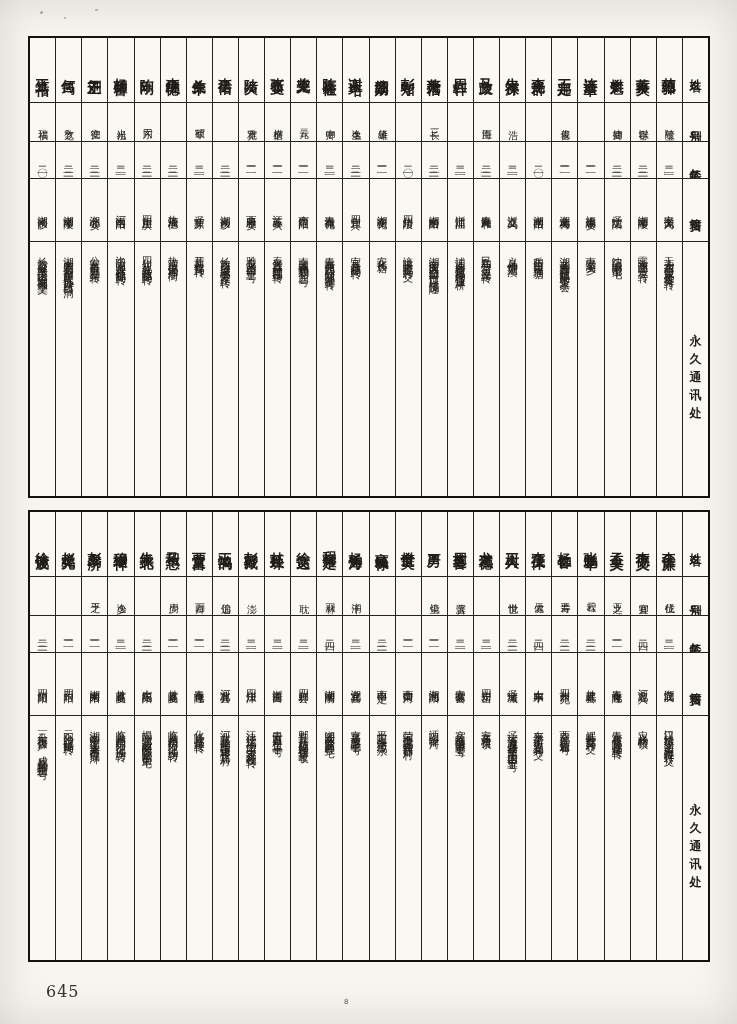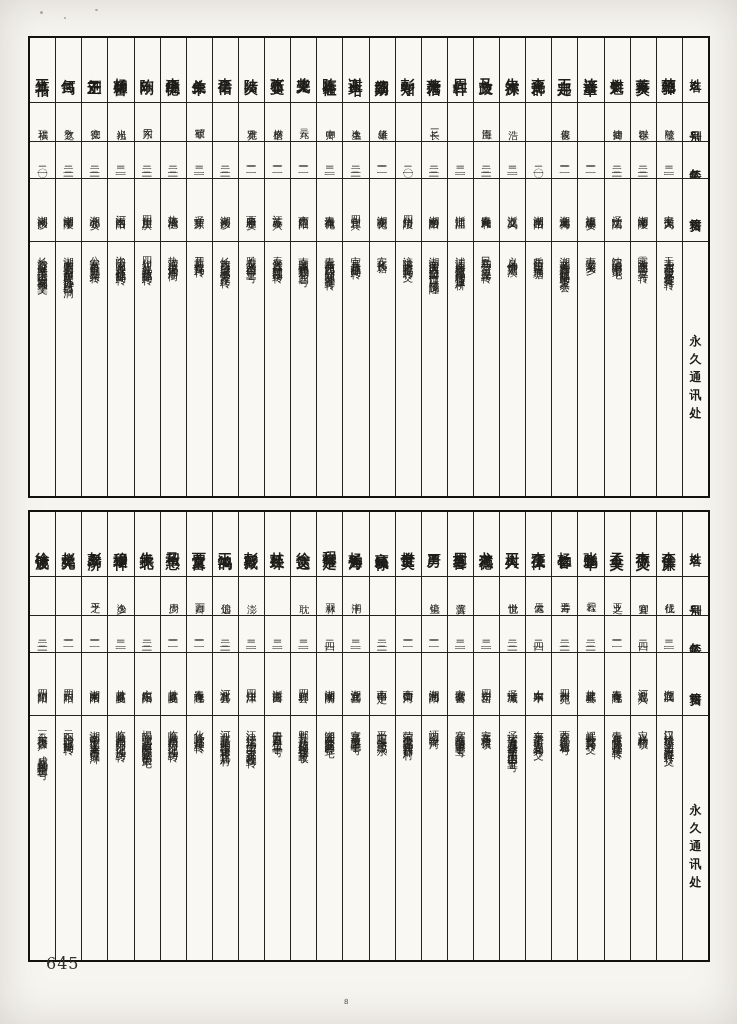--- a/index.html
+++ b/index.html
@@ -38,21 +38,21 @@
   .c-name,.h-name{height:65px;font-size:14px;font-weight:700;letter-spacing:.12em;}
   .c-alias,.h-alias{height:39px;font-size:10px;letter-spacing:.08em;}
   .c-age,.h-age{height:37px;font-size:10.5px;letter-spacing:.2em;}
   .c-native,.h-native{height:63px;font-size:10.5px;letter-spacing:.12em;}
   .c-addr,.h-address{flex:1;font-size:10.5px;letter-spacing:.2em;
     justify-content:flex-start;padding-top:6px;}
   .h-name,.h-alias,.h-age,.h-native,.h-address{font-weight:700;font-size:12px;}
   .h-address{justify-content:center;letter-spacing:1.5em;padding-top:0;}
   .note{font-size:8px;font-weight:400;margin-top:1px;}
   .pageno{
-    position:absolute;left:46px;top:954px;
+    position:absolute;left:46px;top:982px;
     font-family:"DejaVu Serif",serif;font-size:16px;color:#33312c;
     letter-spacing:1px;
   }
   .footmark{
     position:absolute;left:344px;top:998px;
     font-size:7px;color:#55534d;
   }
 </style>
 </head>
 <body>

